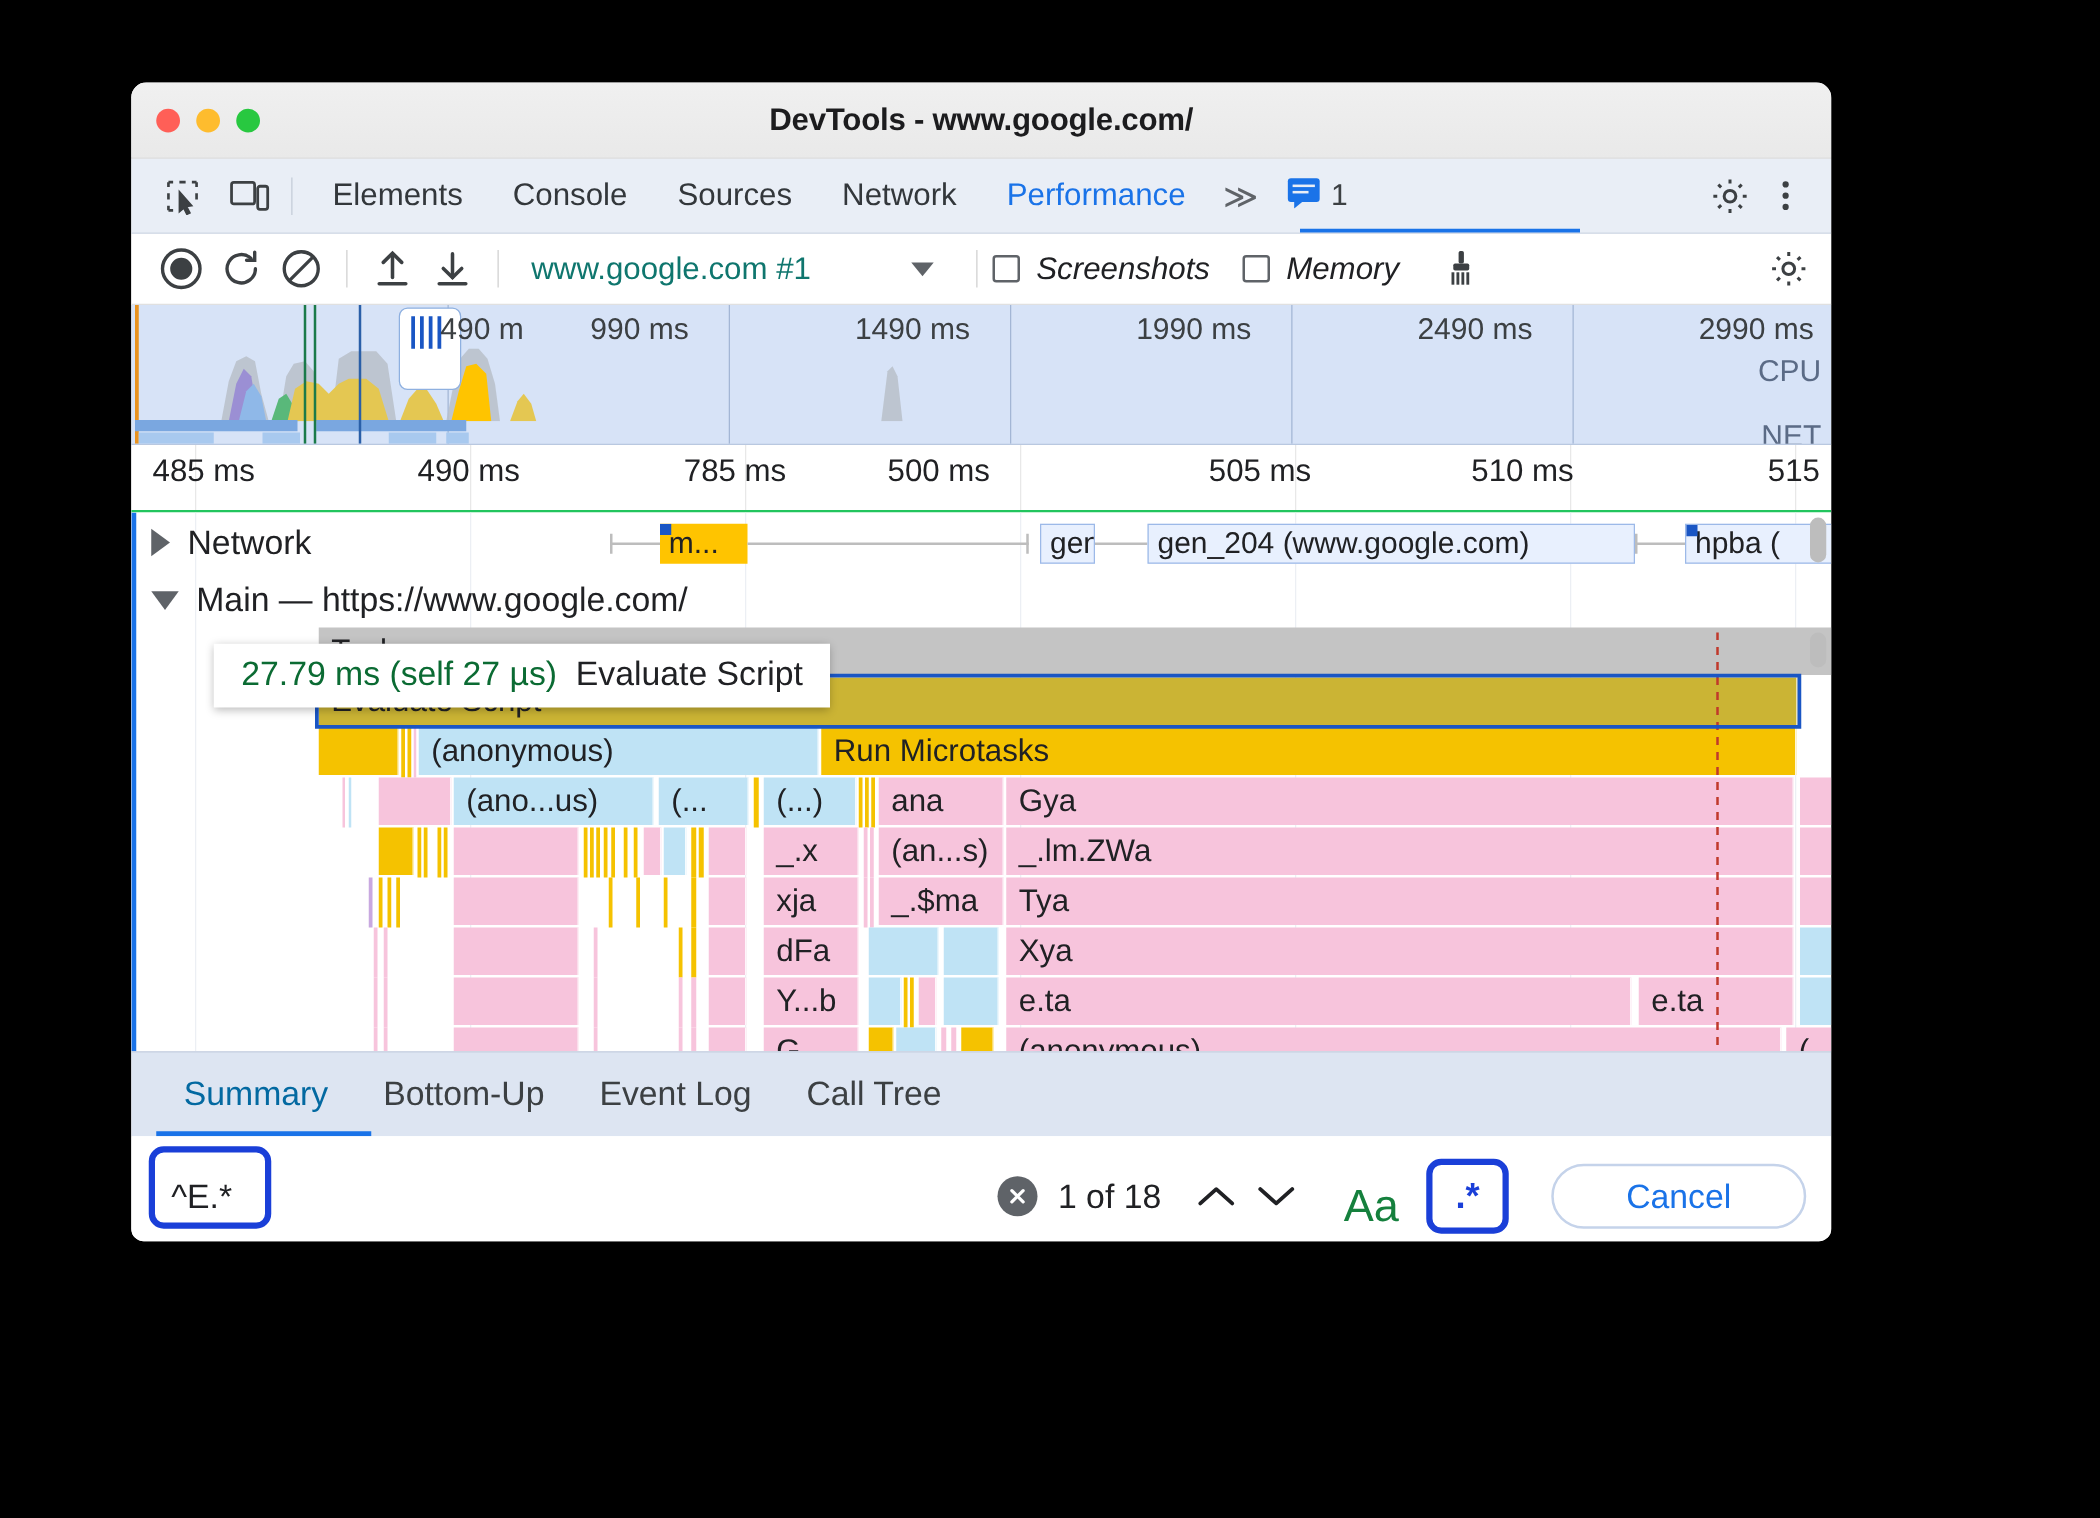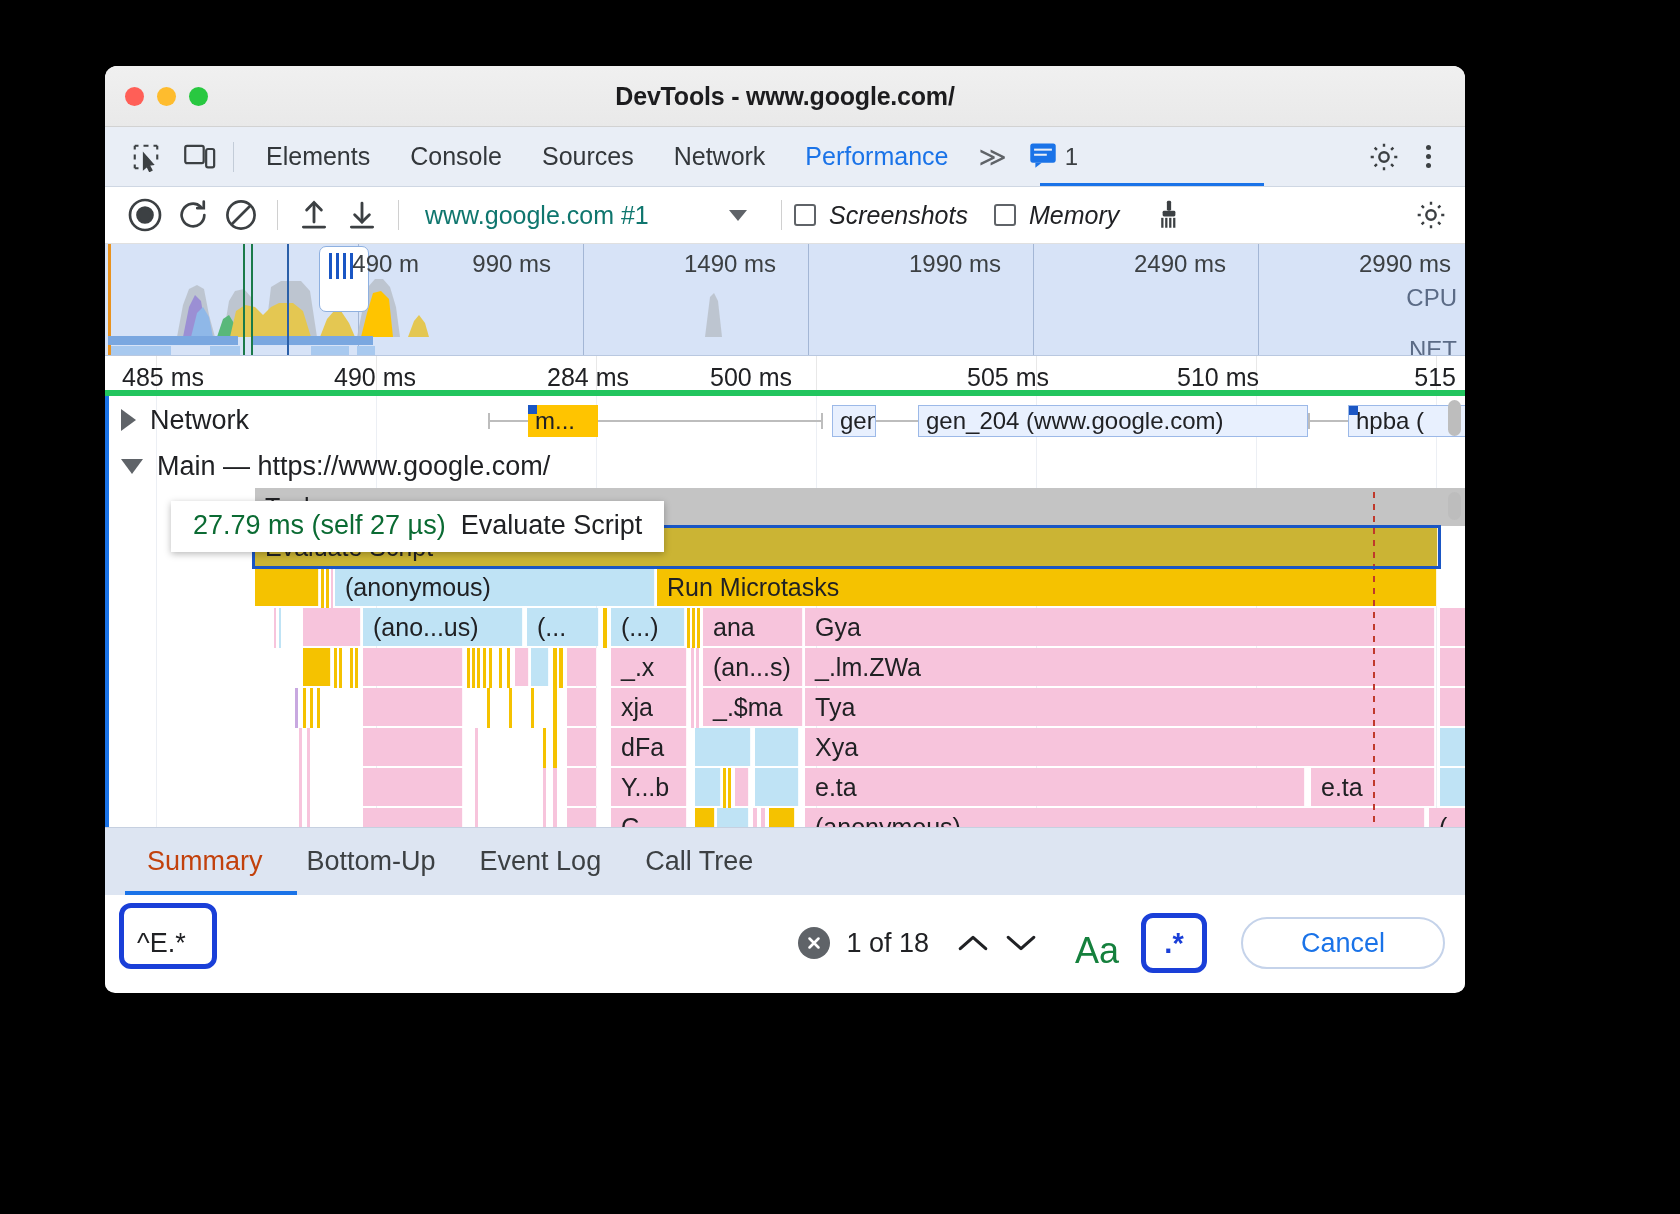--- a/index.html
+++ b/index.html
@@ -170,22 +170,22 @@
   }
   .ov-handle-bars {
     position: absolute; top: 9px;
     display: flex; gap: 4px;
   }
   .ov-handle-bars i { width: 3px; height: 26px; background: #1a56c4; display: block; }
   .ov-vline { position: absolute; top: 0; bottom: 0; width: 2px; }
 
   
   .ruler {
-    position: relative; height: 40px; background: #fff;
-    border-bottom: 6px solid #22c55e;
+    position: relative; height: 54px; background: #fff;
+    border-bottom: 2px solid #22c55e;
   }
   .ruler-tick {
     position: absolute; top: 0; bottom: 0; width: 1px; background: #e8e8e8;
   }
   .ruler-label {
     position: absolute; top: 7px; font-size: 25px; color: #202124;
     transform: translateX(-100%); padding-right: 9px; white-space: nowrap;
   }
 
   
@@ -295,21 +295,21 @@
     display: flex; align-items: center;
     padding-left: 20px;
     border-top: 1px solid #c6d0e0;
     position: relative;
   }
   .btab {
     font-size: 27px; color: #3c4043;
     padding: 0 22px; height: 68px;
     display: flex; align-items: center;
   }
-  .btab.active { color: #c2410c; text-align: right; }
+  .btab.active { color: #0369a1; text-align: right; }
   .btab-underline {
     position: absolute; bottom: 0; left: 20px; width: 172px;
     height: 4px; background: #1a73e8;
   }
 
   
   .searchbar {
     height: 96px;
     background: #ffffff;
     display: flex; align-items: center;
@@ -550,21 +550,21 @@
       <div class="ruler-tick" style="left:51px"></div>
       <div class="ruler-tick" style="left:271px"></div>
       <div class="ruler-tick" style="left:491px"></div>
       <div class="ruler-tick" style="left:711px"></div>
       <div class="ruler-tick" style="left:931px"></div>
       <div class="ruler-tick" style="left:1151px"></div>
       <div class="ruler-tick" style="left:1331px"></div>
 
       <div class="ruler-label" style="left:108px">485 ms</div>
       <div class="ruler-label" style="left:320px">490 ms</div>
-      <div class="ruler-label" style="left:533px">284 ms</div>
+      <div class="ruler-label" style="left:533px">785 ms</div>
       <div class="ruler-label" style="left:696px">500 ms</div>
       <div class="ruler-label" style="left:953px">505 ms</div>
       <div class="ruler-label" style="left:1163px">510 ms</div>
       <div class="ruler-label" style="left:1360px">515</div>
     </div>
 
     <div class="tracks">
       <div class="blue-edge"></div>
 
       <div class="track-gridline" style="left:51px"></div>

